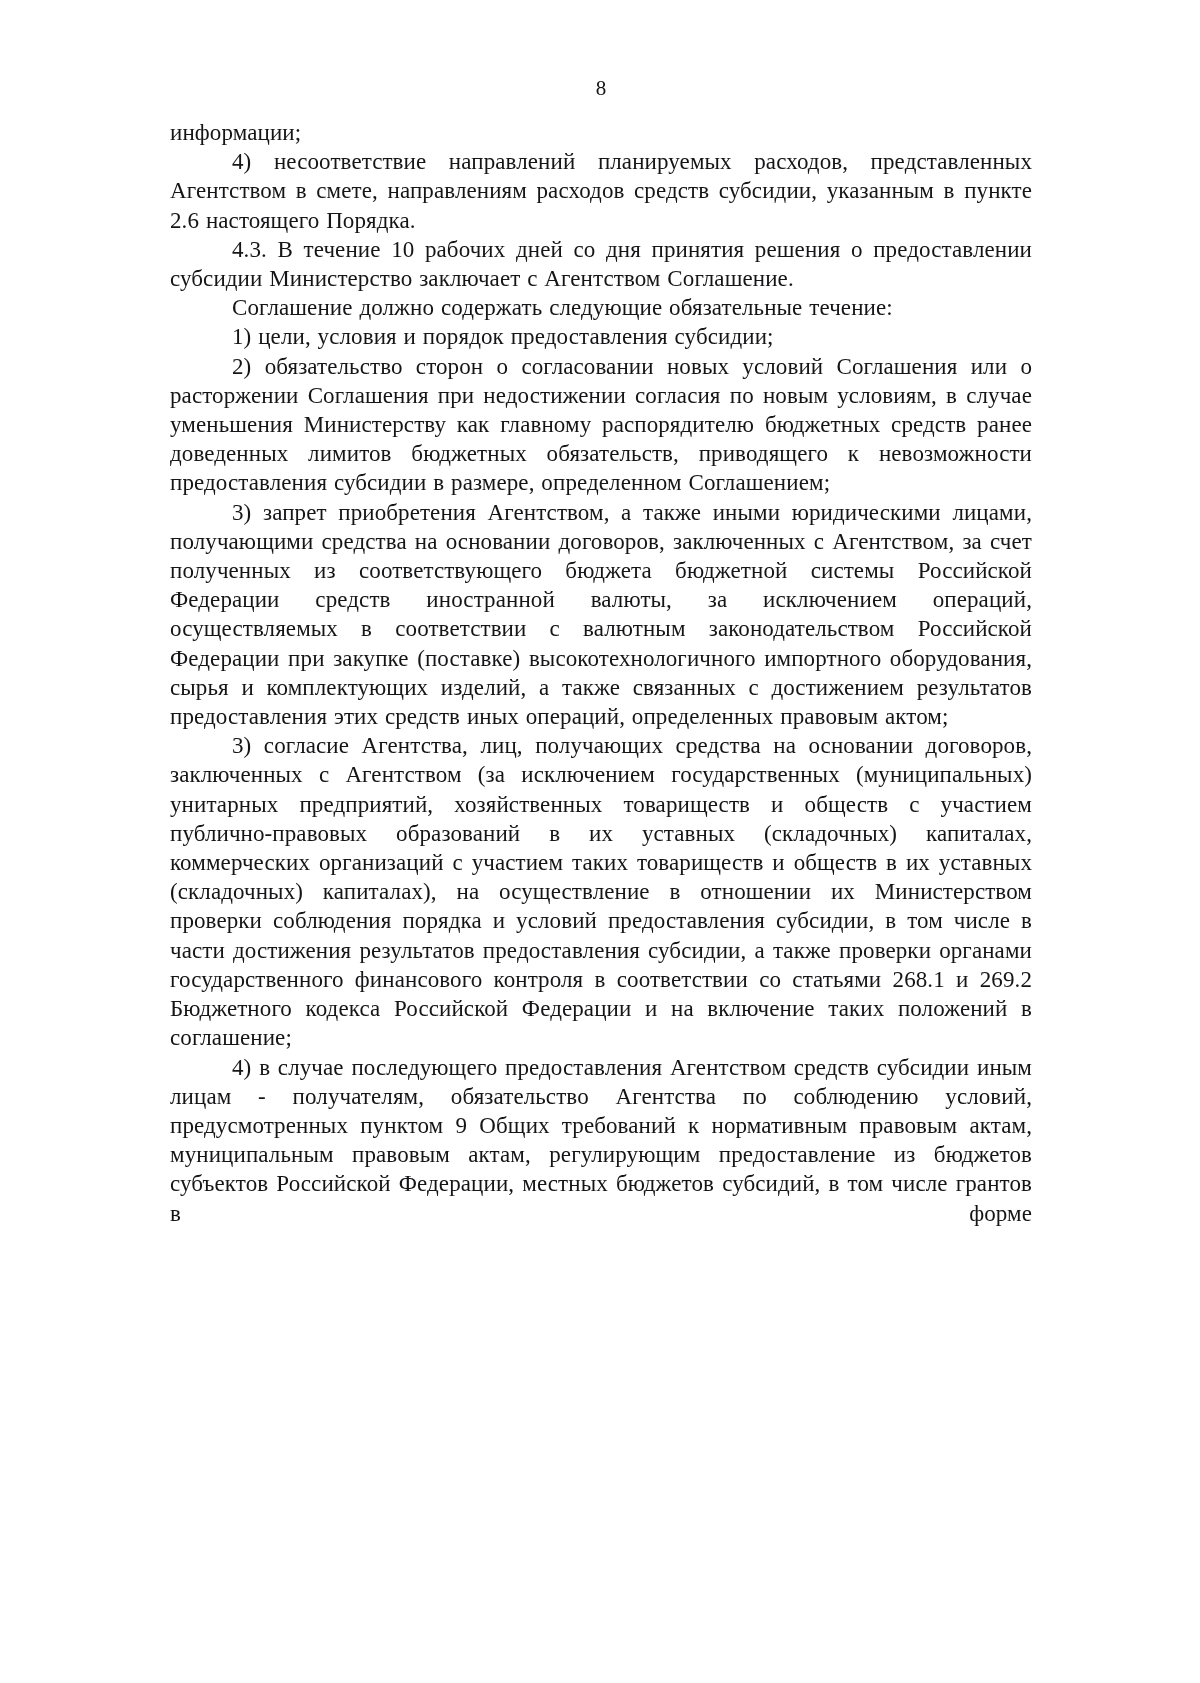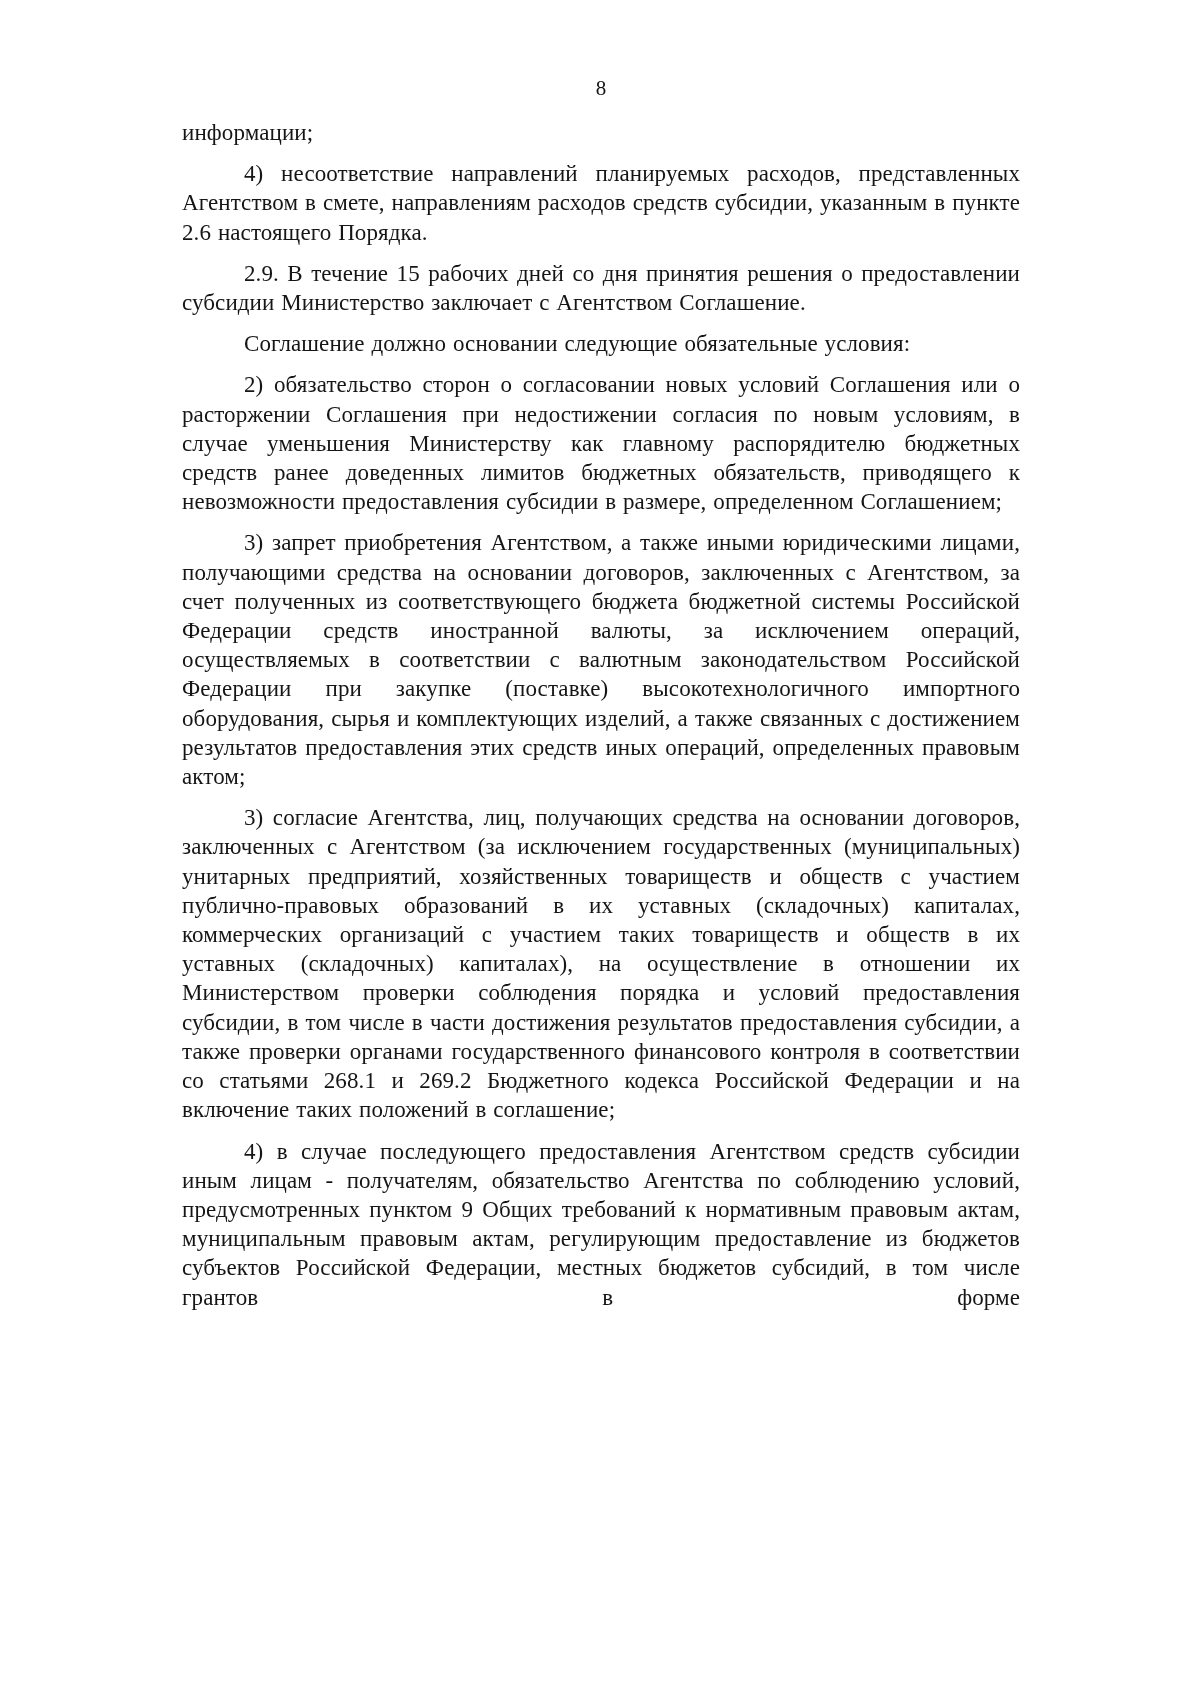--- a/index.html
+++ b/index.html
@@ -19,21 +19,21 @@
     overflow: hidden;
   }
   .page-number {
     text-align: center;
     font-size: 21px;
     line-height: 24px;
     margin-bottom: 18px;
     color: #151517;
   }
   .doc p {
-    margin: 12px;
+    margin: 0;
     font-size: 23px;
     line-height: 29.2px;
     text-align: justify;
     text-indent: 62px;
     word-spacing: 1px;
     letter-spacing: 0.1px;
   }
   .doc p.no-indent {
     text-indent: 0;
   }
@@ -43,20 +43,21 @@
 </style>
 </head>
 <body>
 
 <div class="page">
   <div class="page-number">8</div>
 
   <div class="doc">
     <p class="no-indent">информации;</p>
     <p>4) несоответствие направлений планируемых расходов, представленных Агентством в смете, направлениям расходов средств субсидии, указанным в пункте 2.6 настоящего Порядка.</p>
-    <p>2.9. В течение 15 рабочих дней со дня принятия решения о предоставлении субсидии Министерство заключает с Агентством Соглашение.</p>
-    <p>Соглашение должно основании следующие обязательные условия:</p>
+    <p>4.3. В течение 10 рабочих дней со дня принятия решения о предоставлении субсидии Министерство заключает с Агентством Соглашение.</p>
+    <p>Соглашение должно содержать следующие обязательные течение:</p>
+    <p>1) цели, условия и порядок предоставления субсидии;</p>
     <p>2) обязательство сторон о согласовании новых условий Соглашения или о расторжении Соглашения при недостижении согласия по новым условиям, в случае уменьшения Министерству как главному распорядителю бюджетных средств ранее доведенных лимитов бюджетных обязательств, приводящего к невозможности предоставления субсидии в размере, определенном Соглашением;</p>
     <p>3) запрет приобретения Агентством, а также иными юридическими лицами, получающими средства на основании договоров, заключенных с Агентством, за счет полученных из соответствующего бюджета бюджетной системы Российской Федерации средств иностранной валюты, за исключением операций, осуществляемых в соответствии с валютным законодательством Российской Федерации при закупке (поставке) высокотехнологичного импортного оборудования, сырья и комплектующих изделий, а также связанных с достижением результатов предоставления этих средств иных операций, определенных правовым актом;</p>
     <p>3) согласие Агентства, лиц, получающих средства на основании договоров, заключенных с Агентством (за исключением государственных (муниципальных) унитарных предприятий, хозяйственных товариществ и обществ с участием публично-правовых образований в их уставных (складочных) капиталах, коммерческих организаций с участием таких товариществ и обществ в их уставных (складочных) капиталах), на осуществление в отношении их Министерством проверки соблюдения порядка и условий предоставления субсидии, в том числе в части достижения результатов предоставления субсидии, а также проверки органами государственного финансового контроля в соответствии со статьями 268.1 и 269.2 Бюджетного кодекса Российской Федерации и на включение таких положений в соглашение;</p>
     <p class="continued">4) в случае последующего предоставления Агентством средств субсидии иным лицам - получателям, обязательство Агентства по соблюдению условий, предусмотренных пунктом 9 Общих требований к нормативным правовым актам, муниципальным правовым актам, регулирующим предоставление из бюджетов субъектов Российской Федерации, местных бюджетов субсидий, в том числе грантов в форме</p>
   </div>
 </div>
 
 </body></html>

